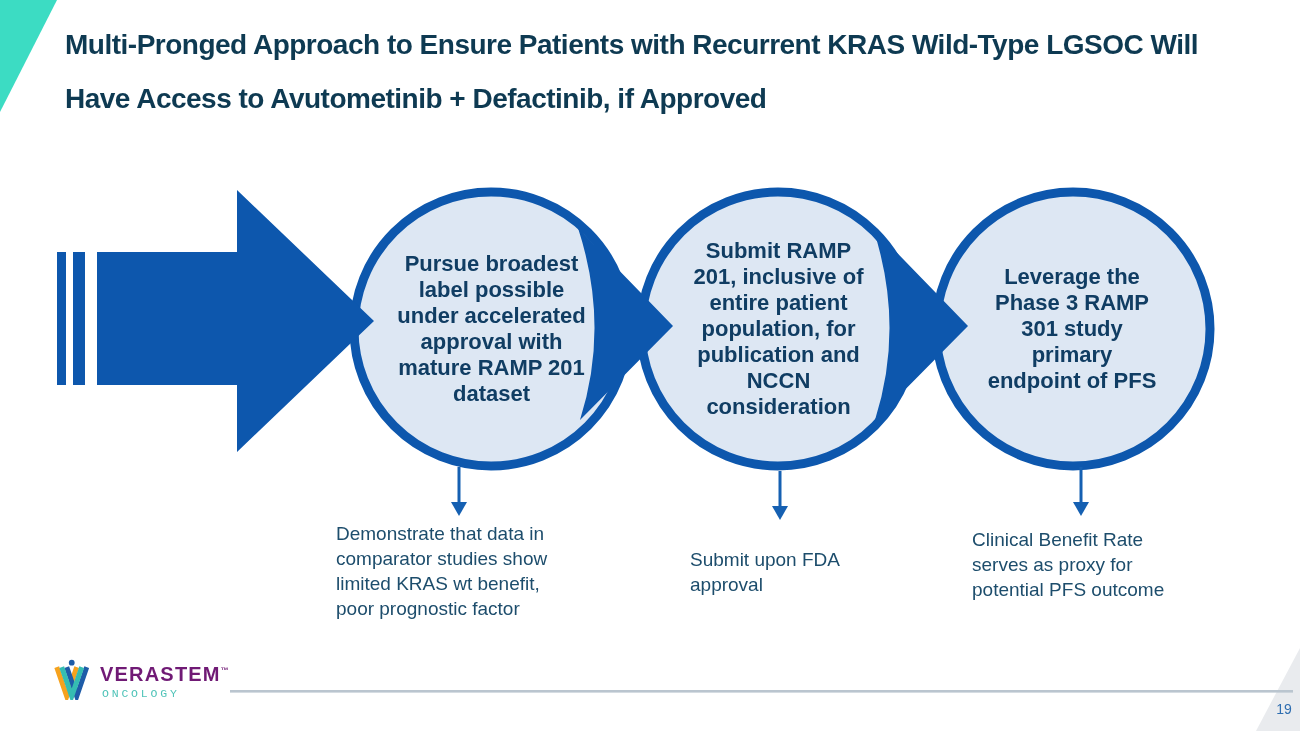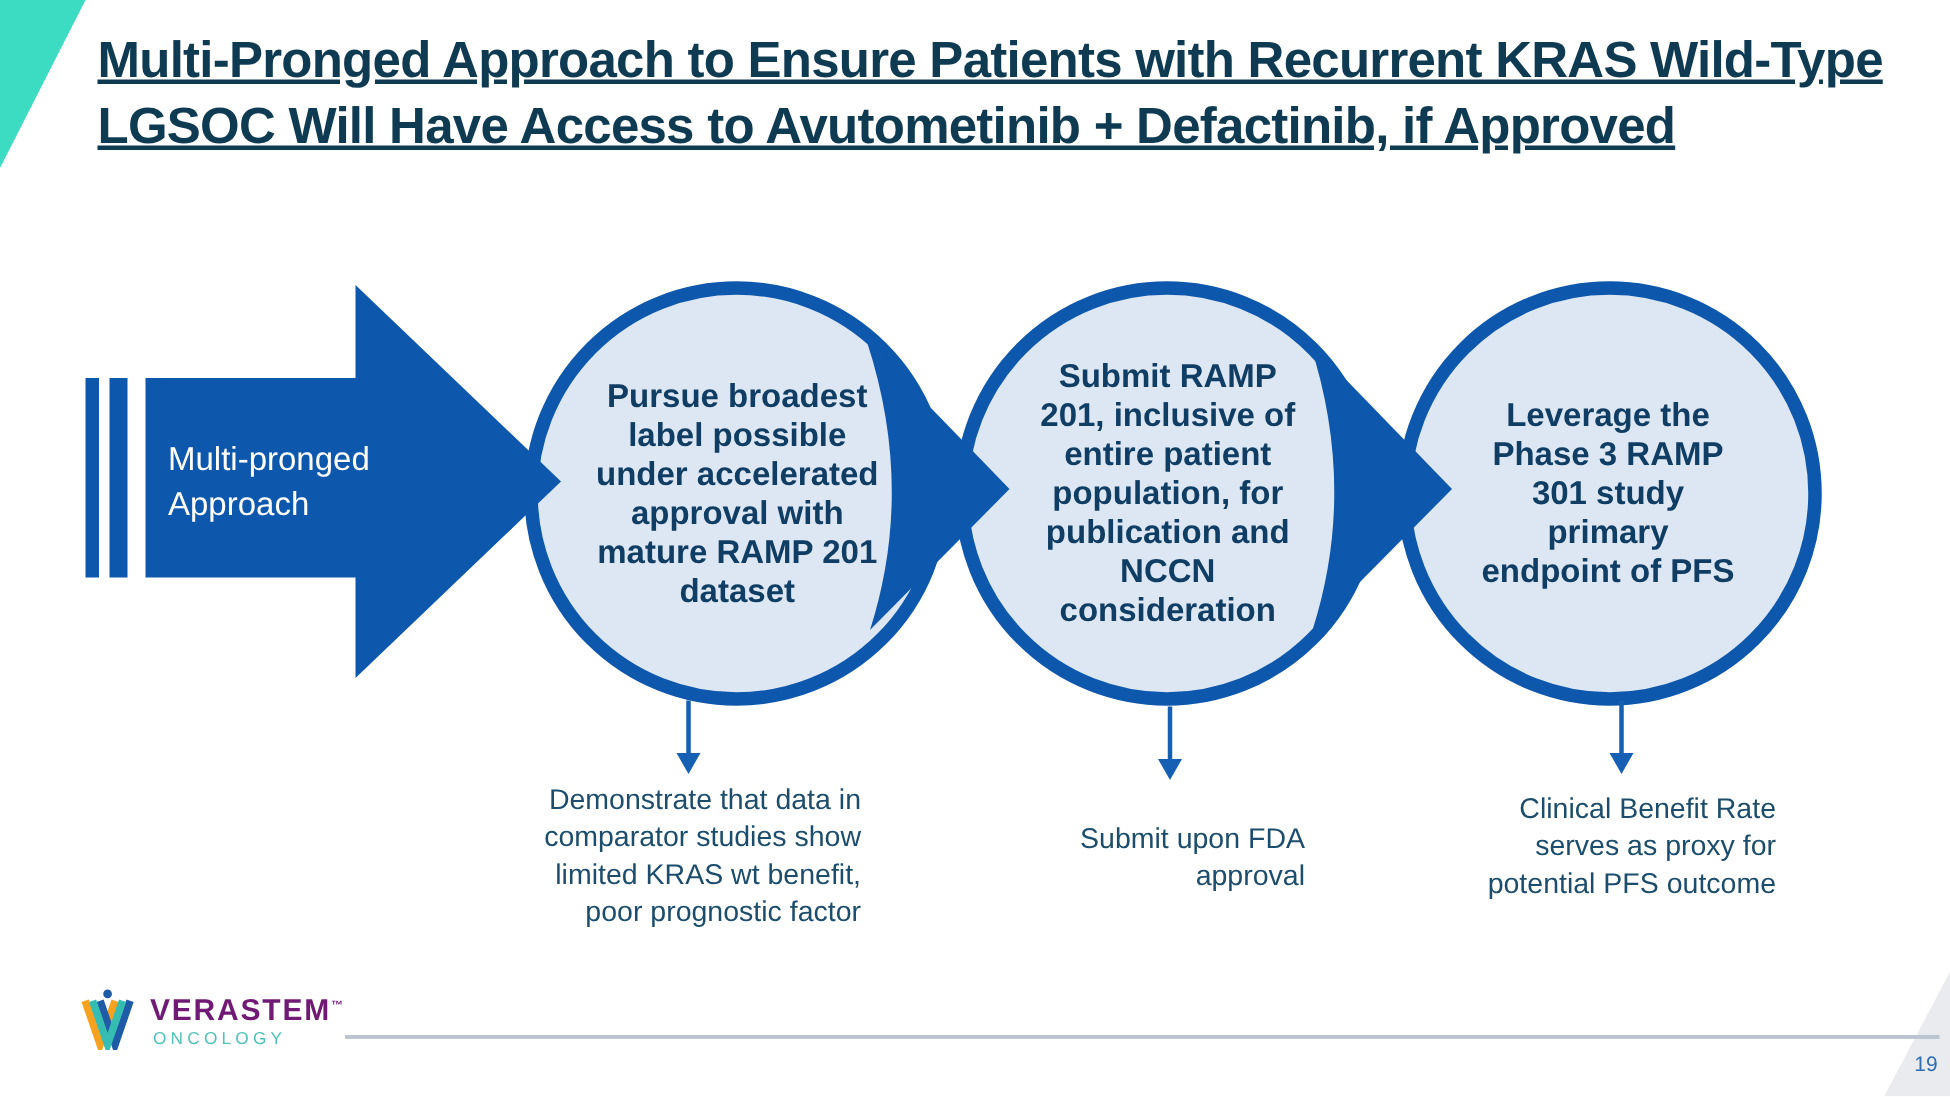--- a/index.html
+++ b/index.html
@@ -7,61 +7,60 @@
     position:relative;
     width:1300px;height:731px;
     background:#ffffff;
     overflow:hidden;
     font-family:"Liberation Sans", sans-serif;
   }
   .bg-svg{position:absolute;left:0;top:0;width:1300px;height:731px;}
   .slide-title{
     position:absolute;left:65px;top:18px;width:1195px;
     margin:0;
-    font-size:34px;line-height:44px;font-weight:bold;
+    font-size:28px;line-height:54px;font-weight:bold;
     letter-spacing:-0.5px;
     color:#0e3a52;
-    text-decoration:underline;
   }
   .lead-label{
     position:absolute;left:112px;top:291px;width:162px;
     font-size:22px;line-height:30px;font-weight:400;
     color:#ffffff;
   }
   .circle-text{
     position:absolute;top:192px;height:274px;
     display:flex;align-items:center;justify-content:center;
     text-align:center;
     font-weight:bold;font-size:22px;line-height:26px;
     color:#103d63;
   }
   .circle-text.c1{left:394px;width:195px;}
   .circle-text.c2{left:686px;width:185px;}
   .circle-text.c3{left:986px;width:172px;}
   .callout{
     position:absolute;
-    text-align:right;
+    text-align:left;
     font-size:19px;line-height:25px;font-weight:400;
     color:#1d4d6c;
   }
   .callout.a1{left:336px;top:521px;width:238px;}
   .callout.a2{left:690px;top:531px;width:180px;margin-top:16px;}
   .callout.a3{left:972px;top:527px;width:212px;}
   .logo{position:absolute;left:54px;top:656px;width:200px;height:60px;}
   .logo-mark{position:absolute;left:0;top:2px;}
   .logo-name{
     position:absolute;left:46px;top:7px;
     font-size:20px;font-weight:bold;letter-spacing:1.2px;
     color:#701a75;white-space:nowrap;
   }
   .logo-tm{font-size:8px;vertical-align:super;letter-spacing:0;}
   .logo-sub{
     position:absolute;left:48px;top:31px;
     font-size:11.5px;font-weight:400;letter-spacing:2.8px;
-    color:#4fc3b8;white-space:nowrap;
+    color:#4fc3b8;white-space:nowrap;font-family:Liberation Mono, monospace;
   }
   .page-number{
     position:absolute;right:4px;top:701px;width:24px;
     font-size:14px;color:#2e6db0;text-align:center;
   }
 </style>
 </head>
 <body>
 
 <div class="slide">
@@ -90,21 +89,20 @@
       <line x1="1081" y1="467" x2="1081" y2="503"></line>
       <path d="M1073,502 L1089,502 L1081,516 Z" stroke="none"></path>
     </g>
 
     <path d="M1300,648 L1300,731 L1256,731 Z" fill="#e9ebee"></path>
     <rect x="230" y="690" width="1063" height="2.6" fill="#bac5cf"></rect>
   </svg>
 
   <h1 class="slide-title">Multi-Pronged Approach to Ensure Patients with Recurrent KRAS Wild-Type LGSOC Will Have Access to Avutometinib + Defactinib, if Approved</h1>
 
-  <div class="lead-label">Multi-pronged Approach</div>
 
   <div class="circle-text c1">Pursue broadest label possible under accelerated approval with mature RAMP 201 dataset</div>
   <div class="circle-text c2">Submit RAMP 201, inclusive of entire patient population, for publication and NCCN consideration</div>
   <div class="circle-text c3">Leverage the Phase 3 RAMP 301 study primary endpoint of PFS</div>
 
   <div class="callout a1">Demonstrate that data in comparator studies show limited KRAS wt benefit, poor prognostic factor</div>
   <div class="callout a2">Submit upon FDA approval</div>
   <div class="callout a3">Clinical Benefit Rate serves as proxy for potential PFS outcome</div>
 
   <div class="logo">

